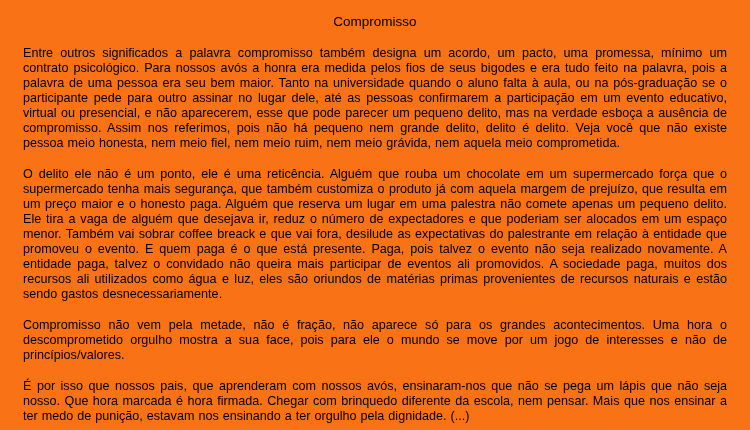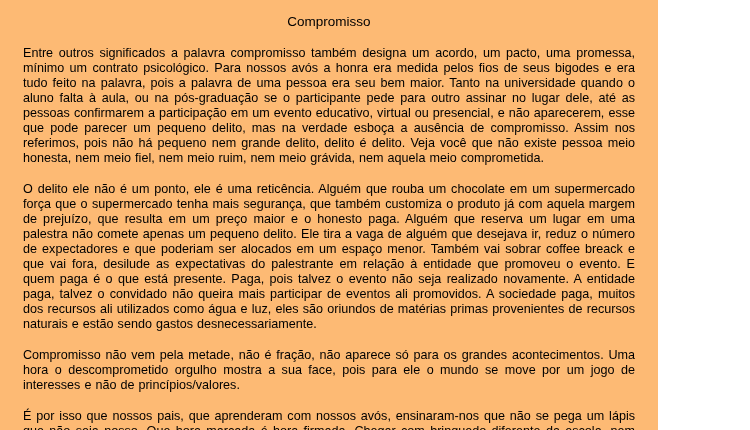--- a/index.html
+++ b/index.html
@@ -9,24 +9,24 @@
   }
   body {
     width: 750px;
     height: 430px;
     overflow: hidden;
     font-family: "Liberation Sans", sans-serif;
     color: #000000;
   }
   .page {
     box-sizing: border-box;
-    width: 658px;
+    width: 750px;
     height: 430px;
     padding: 14px 7px 0 7px;
-    background: #fdba74;
+    background: #f97316;
     overflow: hidden;
   }
   .doc-title {
     font-size: 13.5px;
     line-height: 15px;
     font-weight: normal;
     text-align: center;
     margin: 0 0 17px 0;
   }
   .doc-body p {

